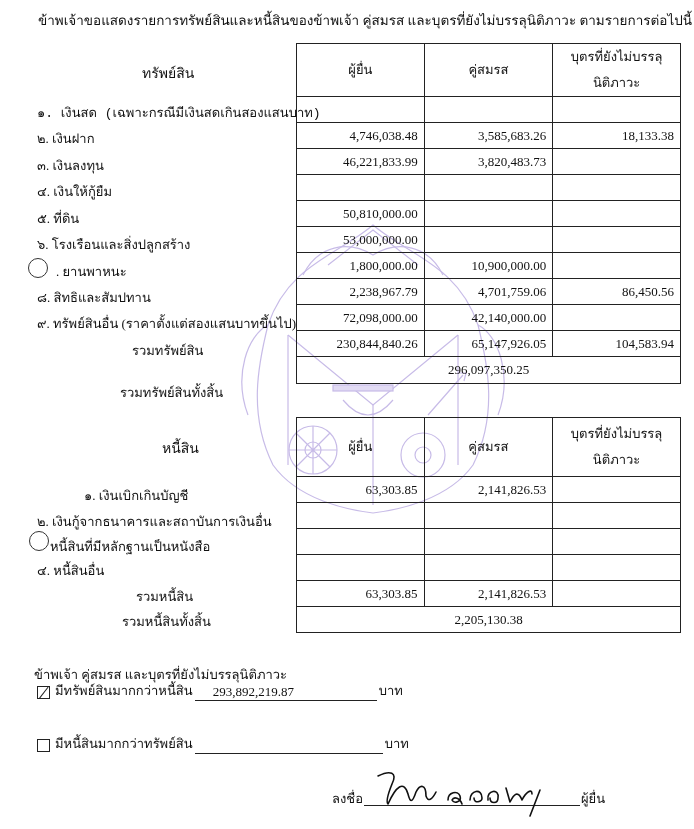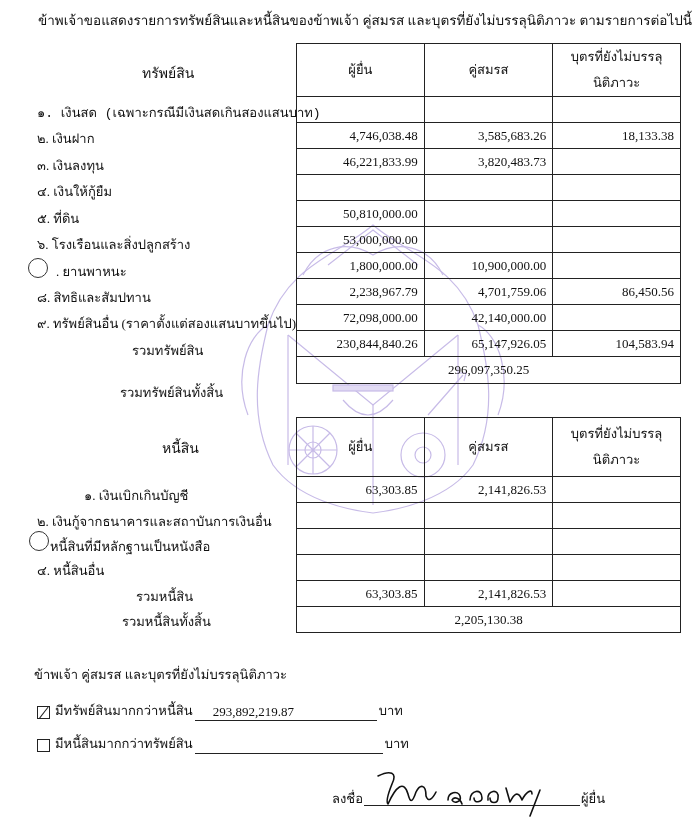--- a/index.html
+++ b/index.html
@@ -185,21 +185,21 @@
         <td></td>
       </tr>
   <tr>
         <td colspan="3" class="center">2,205,130.38</td>
       </tr>
 </tbody>
   </table>
 
 <div class="abs summary">ข้าพเจ้า คู่สมรส และบุตรที่ยังไม่บรรลุนิติภาวะ</div>
 
-<div class="checkrow" style="top:700px;align-items:flex-end;">
+<div class="checkrow" style="top:680px;align-items:flex-end;">
   <span class="cbox checked"></span>
   <span>มีทรัพย์สินมากกว่าหนี้สิน</span>
   <span class="blank" style="width:182px;"><span>293,892,219.87</span></span>
   <span>บาท</span>
 </div>
 
 <div class="checkrow" style="top:733px;">
   <span class="cbox"></span>
   <span>มีหนี้สินมากกว่าทรัพย์สิน</span>
   <span class="blank" style="width:188px; height:14px;"><span></span></span>

